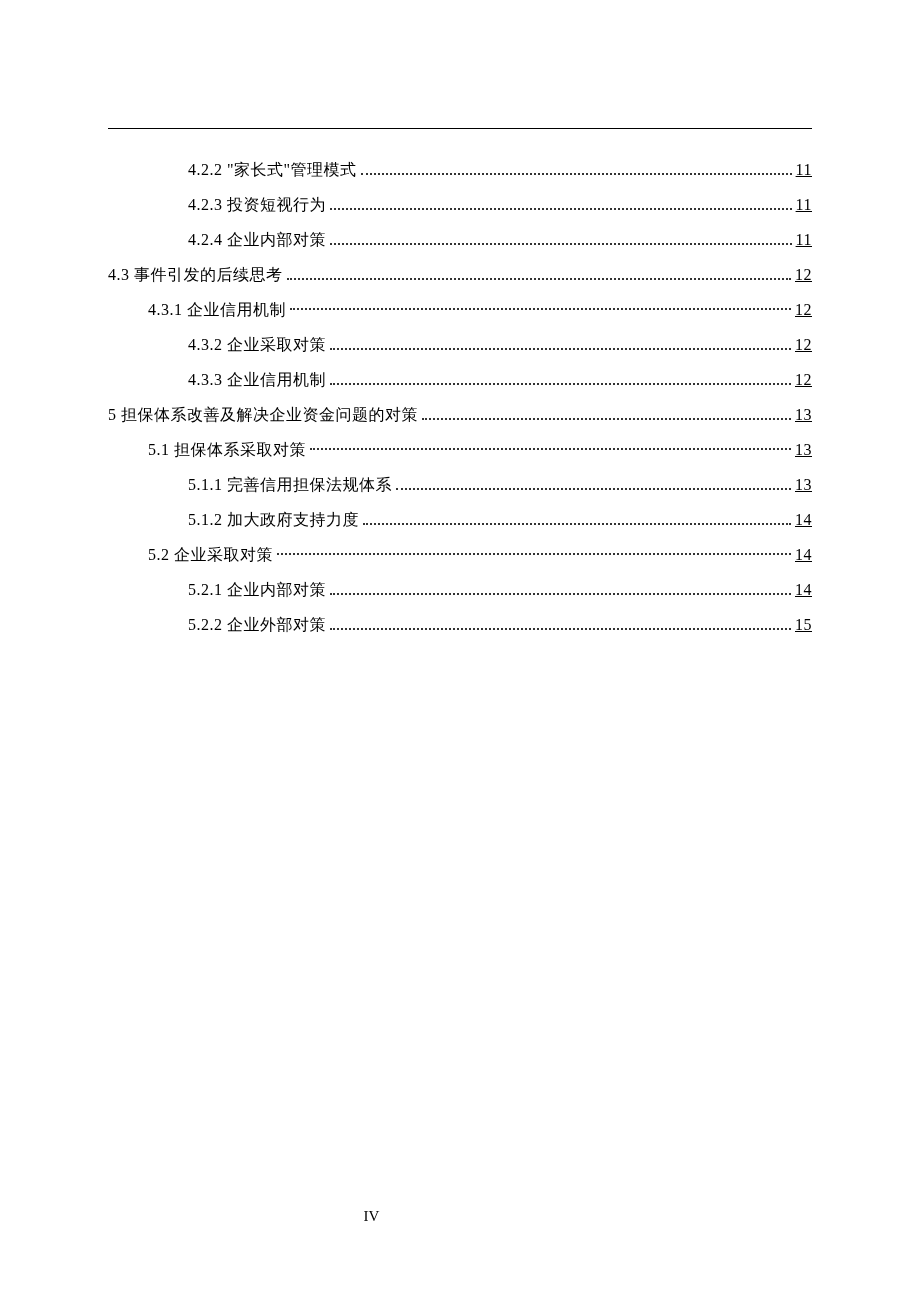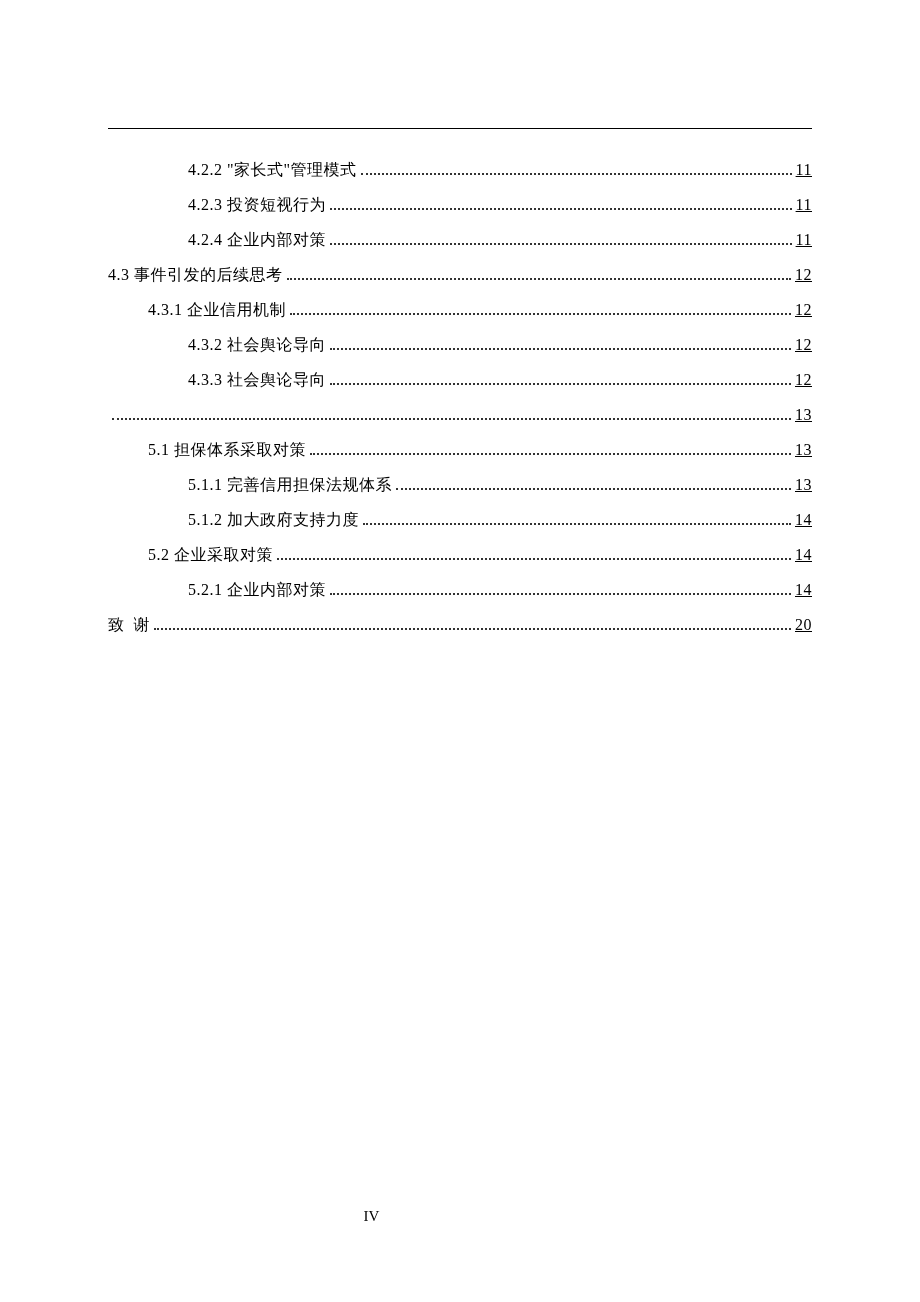--- a/index.html
+++ b/index.html
@@ -30,21 +30,21 @@
   }
   .toc-row {
     display:flex;
     align-items:baseline;
     font-size:16px;
     line-height:1;
     margin-bottom:19px;
     letter-spacing:0.5px;
   }
   .ind0 { padding-left:0px;justify-content:space-between; }
-  .ind1 { padding-left:40px; }
+  .ind1 { padding-left:40px;align-items:center; }
   .ind2 { padding-left:80px; }
   .toc-label { white-space:pre; }
   .toc-leader {
     flex:1;
     border-bottom:2px dotted #333;
     margin:0 4px 3px 4px;
     height:0;
   }
   .toc-page {
     white-space:nowrap;
@@ -88,30 +88,31 @@
         <span class="toc-label">4.3 事件引发的后续思考</span>
         <span class="toc-leader"></span>
         <span class="toc-page">12</span>
       </div>
       <div class="toc-row ind1">
         <span class="toc-label">4.3.1 企业信用机制</span>
         <span class="toc-leader"></span>
         <span class="toc-page">12</span>
       </div>
       <div class="toc-row ind2">
-        <span class="toc-label">4.3.2 社会舆论导向</span>
+        <span class="toc-label">4.3.2 企业采取对策</span>
         <span class="toc-leader"></span>
         <span class="toc-page">12</span>
       </div>
       <div class="toc-row ind2">
-        <span class="toc-label">4.3.3 社会舆论导向</span>
+        <span class="toc-label">4.3.3 企业信用机制</span>
         <span class="toc-leader"></span>
         <span class="toc-page">12</span>
       </div>
       <div class="toc-row ind0">
+        <span class="toc-label">5 担保体系改善及解决企业资金问题的对策</span>
         <span class="toc-leader"></span>
         <span class="toc-page">13</span>
       </div>
       <div class="toc-row ind1">
         <span class="toc-label">5.1 担保体系采取对策</span>
         <span class="toc-leader"></span>
         <span class="toc-page">13</span>
       </div>
       <div class="toc-row ind2">
         <span class="toc-label">5.1.1 完善信用担保法规体系</span>
@@ -126,21 +127,21 @@
       <div class="toc-row ind1">
         <span class="toc-label">5.2 企业采取对策</span>
         <span class="toc-leader"></span>
         <span class="toc-page">14</span>
       </div>
       <div class="toc-row ind2">
         <span class="toc-label">5.2.1 企业内部对策</span>
         <span class="toc-leader"></span>
         <span class="toc-page">14</span>
       </div>
-      <div class="toc-row ind0">
-        <span class="toc-label">致  谢</span>
+      <div class="toc-row ind2">
+        <span class="toc-label">5.2.2 企业外部对策</span>
         <span class="toc-leader"></span>
-        <span class="toc-page">20</span>
+        <span class="toc-page">15</span>
       </div>
     </div>
 </div>
 
 <div class="footer">IV</div>
 
 </body></html>

